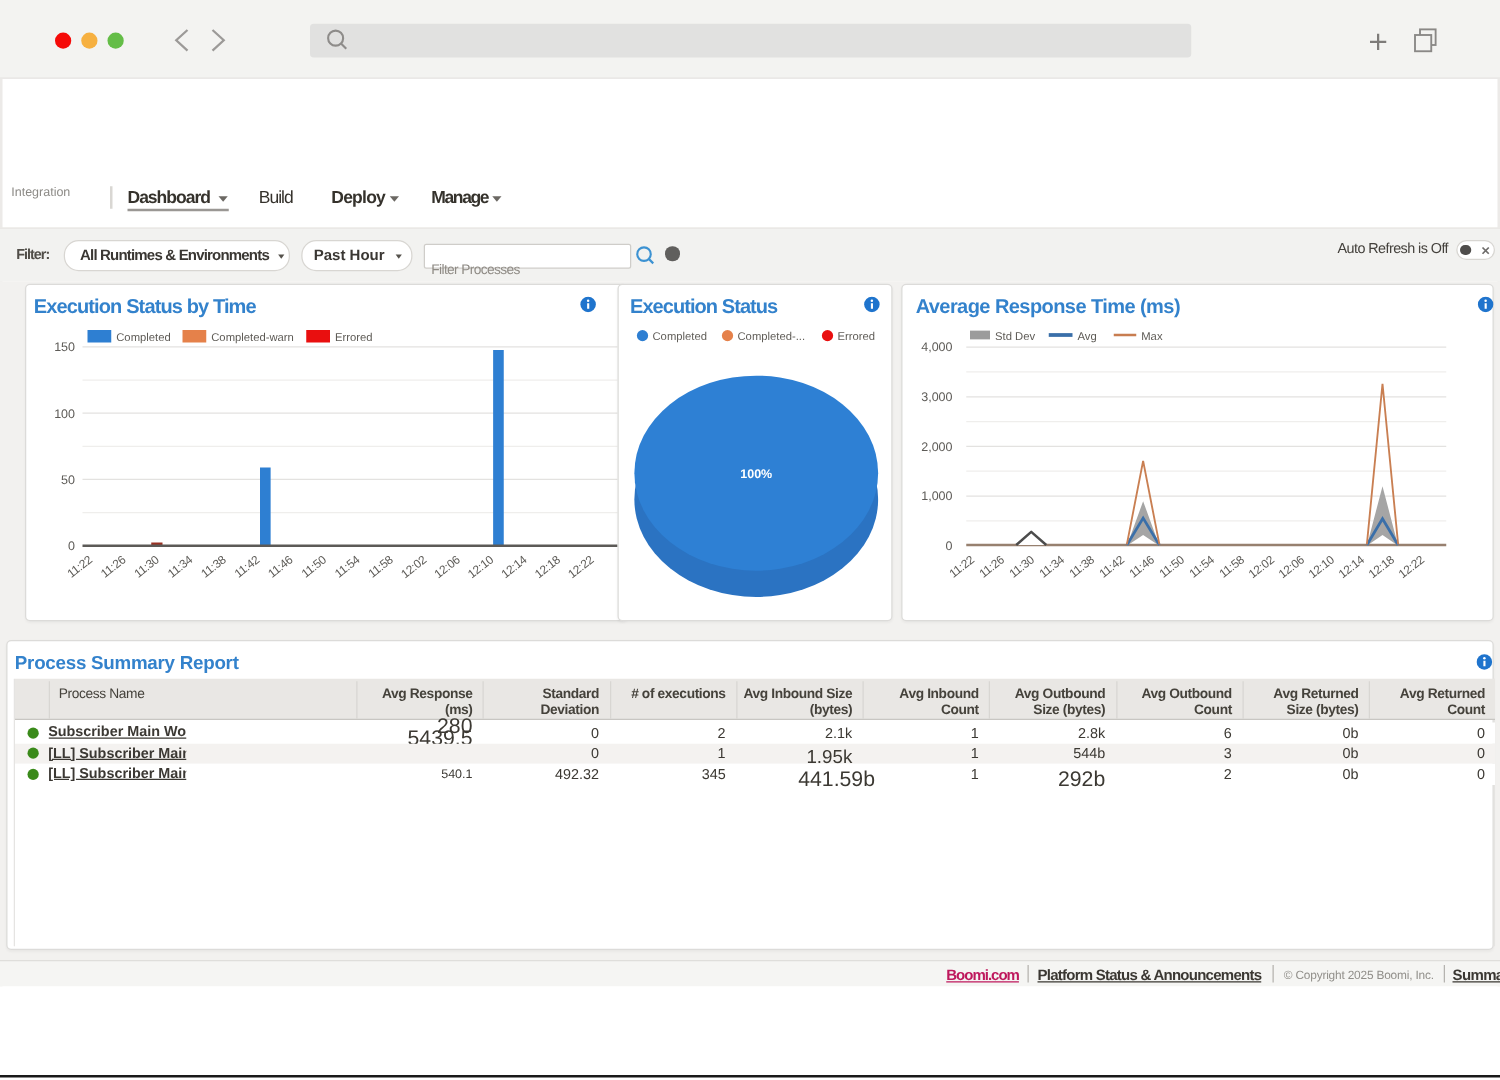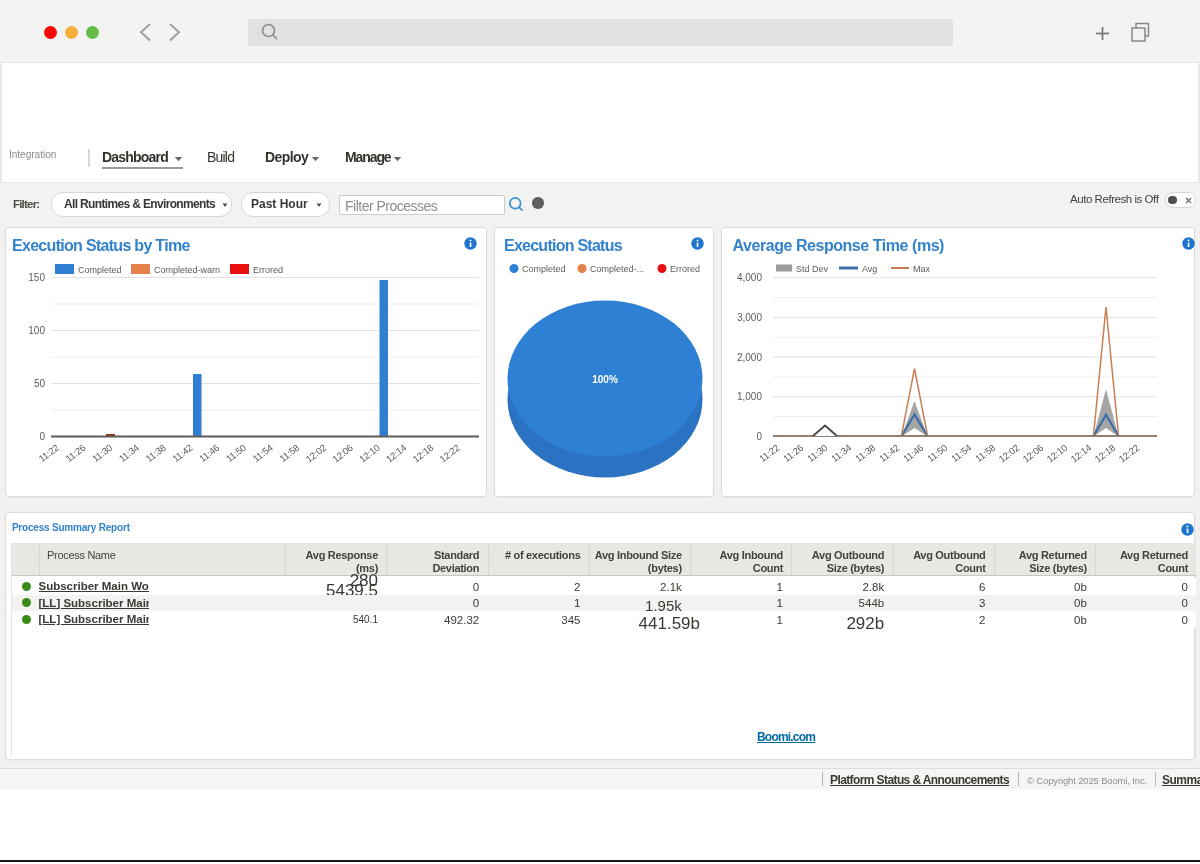--- a/index.html
+++ b/index.html
@@ -53,36 +53,36 @@
 <div class="abs" style="left:64px;top:196.5px;font-size:12px;letter-spacing:-.65px;font-weight:bold;color:#3a3733">All Runtimes &amp; Environments</div>
 <svg class="abs" style="left:222px;top:202.5px" width="6" height="5">
     <path d="M0.5,0.5 L3,4 L5.5,0.5 Z" fill="#55524c"></path>
   </svg>
 <div class="abs" style="left:241px;top:192px;width:89px;height:24.5px;background:#fff;border:1px solid #d8d6d2;border-radius:12px"></div>
 <div class="abs" style="left:251px;top:196.5px;font-size:12px;font-weight:bold;color:#3a3733">Past Hour</div>
 <svg class="abs" style="left:316px;top:202.5px" width="6" height="5">
     <path d="M0.5,0.5 L3,4 L5.5,0.5 Z" fill="#55524c"></path>
   </svg>
 <div class="abs" style="left:339px;top:194.5px;width:166px;height:20px;background:#fff;border:1px solid #cfcdc9;border-radius:2px"></div>
-<div class="abs" style="left:345px;top:198px;font-size:14px;letter-spacing:-.5px;color:#8f8b85">Filter Processes</div>
+<div class="abs" style="left:345px;top:210px;font-size:11px;letter-spacing:-.5px;color:#8f8b85">Filter Processes</div>
 <svg class="abs" style="left:508px;top:196px" width="18" height="18">
 <circle cx="7.2" cy="7.3" r="5.4" fill="none" stroke="#3c92d2" stroke-width="1.7"></circle>
 <line x1="11.2" y1="11.3" x2="14.6" y2="14.7" stroke="#3c92d2" stroke-width="1.7"></line>
 </svg>
 <div class="abs" style="left:532px;top:197.3px;width:11.5px;height:11.5px;border-radius:50%;background:#605f5d"></div>
 <div class="abs" style="left:1070px;top:193px;font-size:11.5px;letter-spacing:-.45px;color:#44413c">Auto Refresh is Off</div>
 <div class="abs" style="left:1165px;top:192px;width:31px;height:15.5px;background:#fff;border:1px solid #d8d6d2;border-radius:8px"></div>
 <div class="abs" style="left:1168px;top:195.6px;width:8.6px;height:8.6px;border-radius:50%;background:#4f4d4b"></div>
 <svg class="abs" style="left:1185px;top:197px" width="7" height="7">
 <path d="M1,1 L6,6 M6,1 L1,6" stroke="#6e6c6a" stroke-width="1.4"></path>
 </svg>
 
 <div class="abs" style="left:0;top:225px;width:1200px;height:543px;background:#f2f1ef"></div>
 
-<div class="card" style="left:5px;top:227px;width:482px;height:270px">
+<div class="card" style="left:20px;top:227px;width:482px;height:270px">
 <div class="ctitle" style="left:6px;top:9px;letter-spacing:-.7px">Execution Status by Time</div>
 <svg width="482" height="270" style="position:absolute;left:0;top:0">
       <line x1="45" y1="182" x2="473" y2="182" stroke="#efeeec" stroke-width="1"></line>
       <line x1="45" y1="129" x2="473" y2="129" stroke="#efeeec" stroke-width="1"></line>
       <line x1="45" y1="76" x2="473" y2="76" stroke="#efeeec" stroke-width="1"></line>
       <line x1="45" y1="155.5" x2="473" y2="155.5" stroke="#e3e2e0" stroke-width="1"></line>
       <line x1="45" y1="102.5" x2="473" y2="102.5" stroke="#e3e2e0" stroke-width="1"></line>
       <line x1="45" y1="49.5" x2="473" y2="49.5" stroke="#e3e2e0" stroke-width="1"></line>
       <text x="39" y="212.0" text-anchor="end" font-size="10" fill="#5d5b57">0</text>
       <text x="39" y="159.0" text-anchor="end" font-size="10" fill="#5d5b57">50</text>
@@ -190,21 +190,21 @@
       <text x="191" y="44" font-size="9" fill="#5d5a55">Max</text>
     </svg>
 </div>
 <svg width="13" height="13" style="position:absolute;left:1182px;top:236.5px">
     <circle cx="6.5" cy="6.5" r="6.2" fill="#1f74cd"></circle>
     <rect x="5.7" y="5.6" width="1.7" height="4.4" fill="#fff"></rect>
     <circle cx="6.5" cy="3.6" r="1" fill="#fff"></circle>
   </svg>
 
 <div class="card" style="left:5px;top:512px;width:1190px;height:248px"></div>
-<div class="abs" style="left:11.9px;top:521.5px;font-size:10px;letter-spacing:-.2px;font-weight:600;color:#3382cc">Process Summary Report</div>
+<div class="abs" style="left:11.9px;top:521.5px;font-size:15px;letter-spacing:-.2px;font-weight:600;color:#3382cc">Process Summary Report</div>
 <svg width="13" height="13" style="position:absolute;left:1181px;top:522.5px">
     <circle cx="6.5" cy="6.5" r="6.2" fill="#1f74cd"></circle>
     <rect x="5.7" y="5.6" width="1.7" height="4.4" fill="#fff"></rect>
     <circle cx="6.5" cy="3.6" r="1" fill="#fff"></circle>
   </svg>
 <div style="position:absolute;left:11.3px;top:543px;width:1px;height:214px;background:#e5e4e2"></div>
 <div style="position:absolute;left:1195.2px;top:543px;width:1px;height:214px;background:#e5e4e2"></div>
 <div style="position:absolute;left:12px;top:543px;width:1184px;height:33px;background:#e9e7e4;border-bottom:1.5px solid #c8c6c2"></div>
 <div style="position:absolute;left:39px;top:545px;width:1px;height:30px;background:#d8d6d2"></div>
 <div style="position:absolute;left:285.0px;top:545px;width:1px;height:30px;background:#d8d6d2"></div>
@@ -257,21 +257,21 @@
 <div style="position:absolute;right:720.8px;top:613.7px;font-size:11.5px;color:#3c3933">492.32</div>
 <div style="position:absolute;right:619.5px;top:613.7px;font-size:11.5px;color:#3c3933">345</div>
 <div style="position:absolute;right:500px;top:613.7px;font-size:17px;color:#3c3933">441.59b</div>
 <div style="position:absolute;right:417.0px;top:613.7px;font-size:11.5px;color:#3c3933">1</div>
 <div style="position:absolute;right:315.8px;top:613.7px;font-size:17px;color:#3c3933">292b</div>
 <div style="position:absolute;right:214.5px;top:613.7px;font-size:11.5px;color:#3c3933">2</div>
 <div style="position:absolute;right:113.2px;top:613.7px;font-size:11.5px;color:#3c3933">0b</div>
 <div style="position:absolute;right:12.0px;top:613.7px;font-size:11.5px;color:#3c3933">0</div>
 
 <div class="abs" style="left:0;top:767.5px;width:1200px;height:21px;background:#f5f5f3;border-top:1px solid #dfdedb"></div>
-<div class="abs" style="left:757px;top:730px;font-size:12px;letter-spacing:-.8px;font-weight:600;color:#0369a1;text-decoration:underline">Boomi.com</div>
+<div class="abs" style="left:757px;top:773px;font-size:12px;letter-spacing:-.8px;font-weight:600;color:#be185d;text-decoration:underline">Boomi.com</div>
 <div class="abs" style="left:822px;top:772px;width:1px;height:14px;background:#b5b3af"></div>
 <div class="abs" style="left:830px;top:773px;font-size:12px;letter-spacing:-.6px;font-weight:600;color:#3b3833;text-decoration:underline">Platform Status &amp; Announcements</div>
 <div class="abs" style="left:1018px;top:772px;width:1px;height:14px;background:#b5b3af"></div>
 <div class="abs" style="left:1027px;top:775px;font-size:9.5px;letter-spacing:-.15px;color:#918f8a">© Copyright 2025 Boomi, Inc.</div>
 <div class="abs" style="left:1155px;top:772px;width:1px;height:14px;background:#b5b3af"></div>
 <div class="abs" style="left:1162px;top:773px;font-size:12px;letter-spacing:-.5px;font-weight:600;color:#3b3833;text-decoration:underline">Summary</div>
 
 <div class="abs" style="left:0;top:859.5px;width:1200px;height:2.5px;background:#191919"></div>
 
 </body></html>

